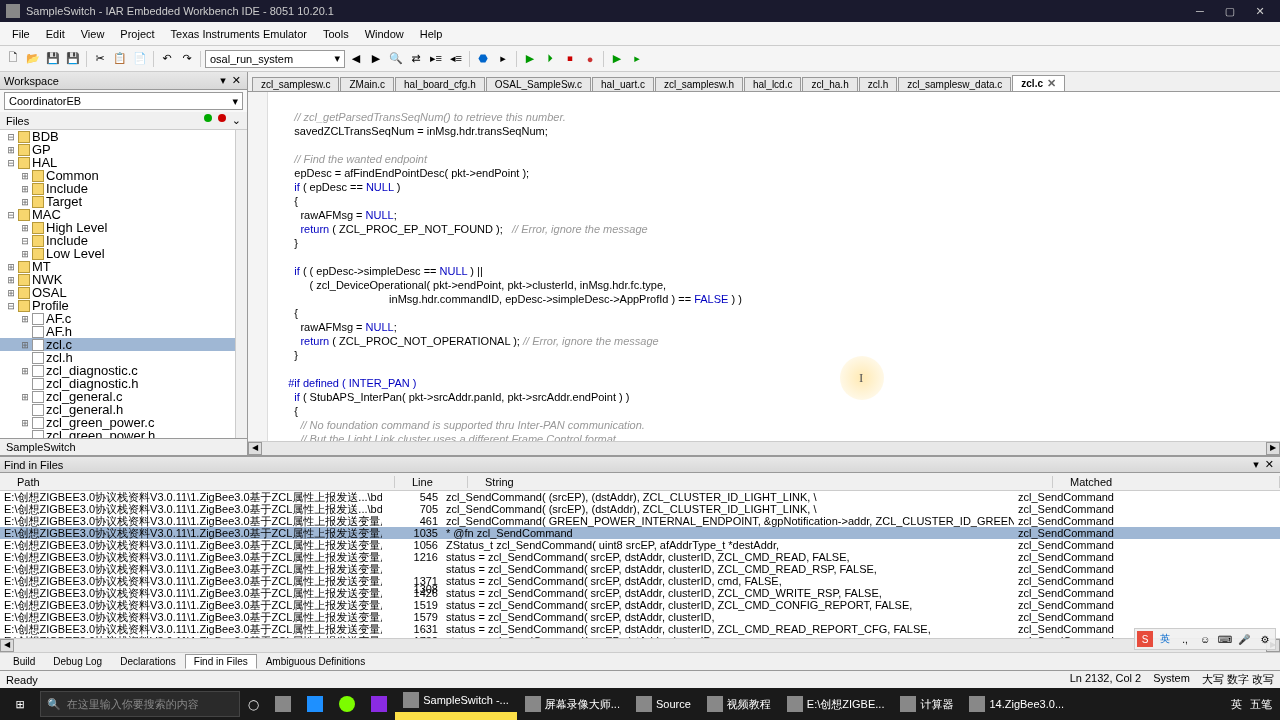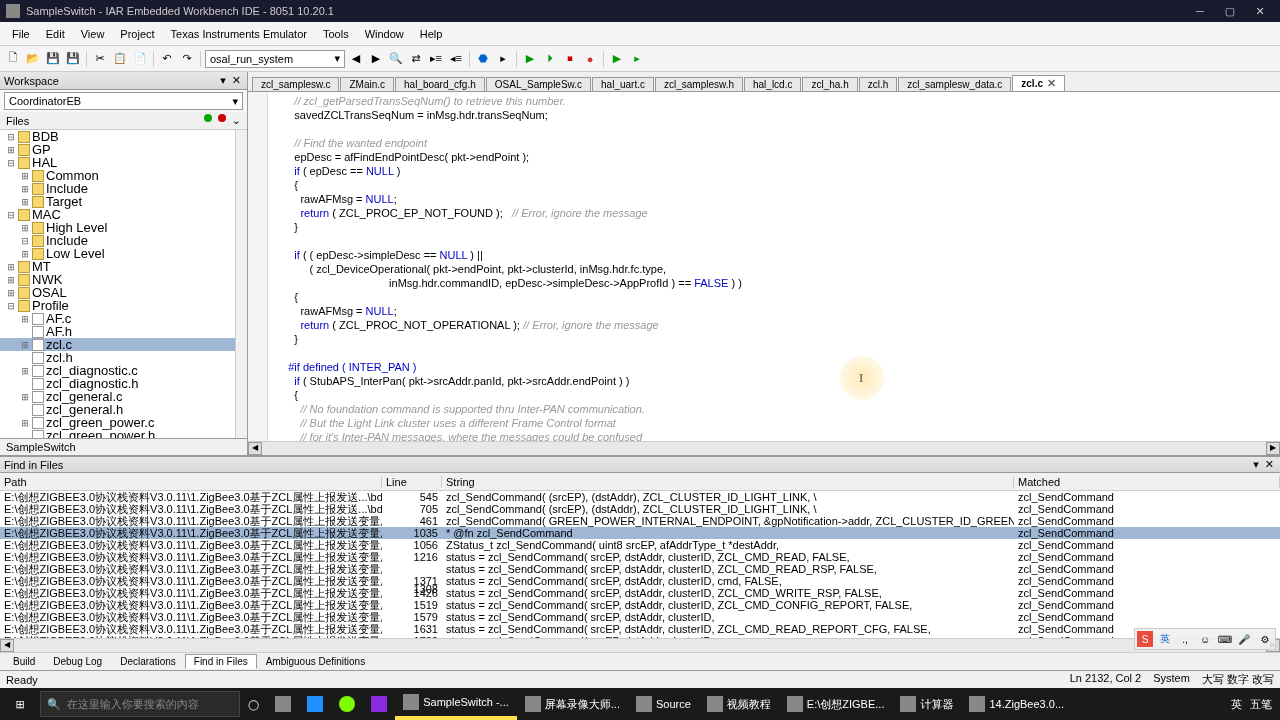--- a/index.html
+++ b/index.html
@@ -33,45 +33,45 @@
 .tree-icon.file { background: #fff; border: 1px solid #999; }
 .tree-label { font-size: 13px; }
 .ws-footer { background: #f0f0f0; border-top: 1px solid #999; padding: 2px 6px; }
 .editor-area { flex: 1; display: flex; flex-direction: column; background: #fff; }
 .editor-tabs { background: #f0f0f0; height: 20px; display: flex; align-items: flex-end; padding-left: 4px; border-bottom: 1px solid #999; overflow: hidden; }
 .etab { background: #e8e8e8; border: 1px solid #999; border-bottom: none; padding: 1px 8px; font-size: 10px; margin-right: 1px; cursor: pointer; white-space: nowrap; }
 .etab.active { background: #fff; font-weight: bold; }
 .etab-close { margin-left: 4px; color: #666; }
 .editor-body { flex: 1; display: flex; overflow: hidden; }
 .gutter { width: 20px; background: #f4f4f4; border-right: 1px solid #ddd; }
-.code { flex: 1; font-family: 'Consolas', 'Courier New', monospace; font-size: 11px; line-height: 14px; padding: 2px 0 2px 8px; white-space: pre; overflow: hidden; color: #000; }
+.code { flex: 1; font-family: 'Consolas', 'Courier New', monospace; font-size: 11px; line-height: 14px; padding: 18px 0 2px 8px; white-space: pre; overflow: hidden; color: #000; }
 .code .cm { color: #999; font-style: italic; }
 .code .kw { color: #0000c0; }
 .editor-scroll-h { height: 14px; background: #f0f0f0; border-top: 1px solid #ccc; display: flex; }
 .scroll-arrow { width: 14px; background: #ddd; border: 1px solid #999; text-align: center; font-size: 8px; cursor: pointer; }
 .scroll-track { flex: 1; background: #e8e8e8; }
 .bottom-panel { height: 215px; display: flex; flex-direction: column; border-top: 2px solid #999; background: #fff; }
 .bp-header { background: linear-gradient(#e8e8e8, #d8d8d8); height: 16px; display: flex; align-items: center; padding: 0 4px; border-bottom: 1px solid #999; }
 .bp-header-ctrl { margin-left: auto; display: flex; gap: 2px; }
 .bp-table-header { display: flex; background: #f0f0f0; border-bottom: 1px solid #ccc; height: 18px; align-items: center; }
-.bp-th { border-right: 1px solid #ccc; padding: 0 4px; font-size: 11px; }
+.bp-th { border-right: 1px solid #ccc; padding: 0 4px; font-size: 11px; margin-left: 13px; }
 .bp-rows { flex: 1; overflow: auto; }
 .bp-row { display: flex; height: 12px; align-items: center; font-size: 10px; cursor: pointer; }
 .bp-row.highlighted { background: #9fb7d4; }
 .bp-cell { padding: 0 4px; white-space: nowrap; overflow: hidden; }
 .bp-tabs { background: #f0f0f0; border-top: 1px solid #ccc; height: 18px; display: flex; align-items: center; padding-left: 4px; }
 .bptab { padding: 1px 8px; font-size: 10px; cursor: pointer; border: 1px solid transparent; }
 .bptab.active { background: #fff; border: 1px solid #999; border-bottom: 1px solid #fff; }
 .statusbar { background: #f0f0f0; height: 18px; display: flex; align-items: center; padding: 0 6px; border-top: 1px solid #999; font-size: 10px; }
 .statusbar .sb-right { margin-left: auto; display: flex; gap: 12px; }
 .taskbar { background: #1a1a1a; height: 32px; display: flex; align-items: center; color: #fff; }
 .tb-start { width: 40px; height: 32px; display: flex; align-items: center; justify-content: center; cursor: pointer; }
 .tb-search { background: #2a2a2a; height: 26px; width: 200px; border: 1px solid #444; display: flex; align-items: center; padding: 0 6px; color: #888; }
 .tb-item { height: 32px; padding: 0 8px; display: flex; align-items: center; gap: 4px; cursor: pointer; font-size: 10px; }
-.tb-item.active { border-bottom: 4px solid #fde047; }
+.tb-item.active { border-bottom: 8px solid #fde047; }
 .tb-tray { margin-left: auto; display: flex; align-items: center; gap: 8px; padding: 0 8px; font-size: 10px; }
 .tb-app-icon { width: 16px; height: 16px; background: #888; }
 .cursor-highlight { position: absolute; width: 44px; height: 44px; border-radius: 50%; background: radial-gradient(circle, rgba(255,220,130,0.6) 0%, rgba(255,220,130,0.2) 70%, transparent 100%); pointer-events: none; }
 .tree-sb { position: absolute; right: 0; top: 0; bottom: 0; width: 12px; background: #f0f0f0; border-left: 1px solid #ccc; }
 .float-tools { position: fixed; right: 4px; bottom: 70px; display: flex; gap: 4px; background: rgba(240,240,240,0.9); padding: 2px; border: 1px solid #ccc; }
 .ft-btn { width: 16px; height: 16px; cursor: pointer; font-size: 10px; display: flex; align-items: center; justify-content: center; }
 </style>
 </head>
 <body>
 

